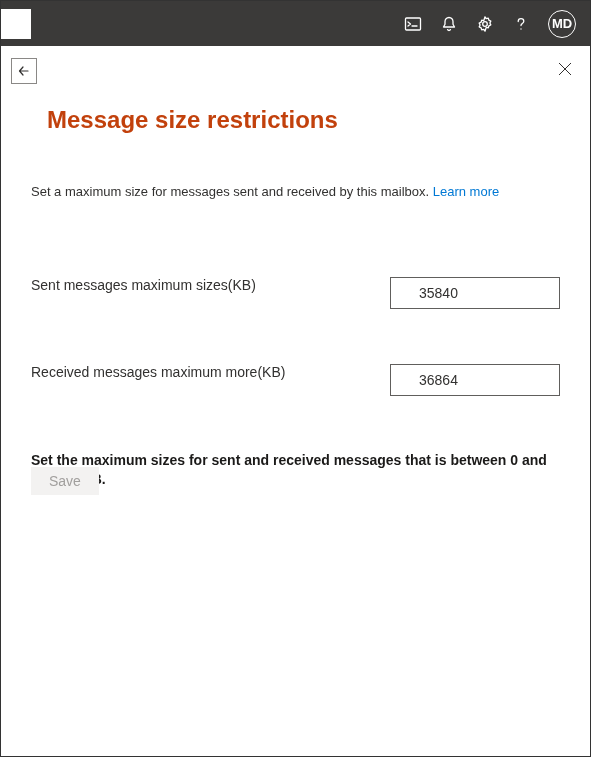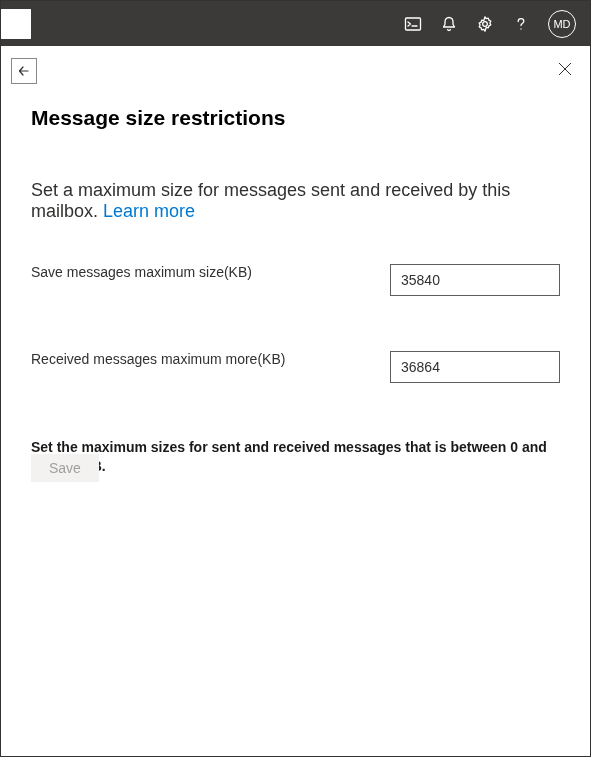--- a/index.html
+++ b/index.html
@@ -41,22 +41,22 @@
     }
     .avatar {
       width: 28px;
       height: 28px;
       border: 1.5px solid #fff;
       border-radius: 50%;
       display: flex;
       align-items: center;
       justify-content: center;
       color: #fff;
-      font-size: 11px;
-      font-weight: 400;
+      font-size: 13px;
+      font-weight: 700;
       cursor: pointer;
       text-align: right;
     }
     .panel {
       position: relative;
       padding: 0;
     }
     .back-button {
       position: absolute;
       top: 12px;
@@ -74,29 +74,29 @@
       position: absolute;
       top: 16px;
       right: 18px;
       cursor: pointer;
       color: #323130;
     }
     .content {
       padding: 60px 30px 20px 30px;
     }
     .page-title {
-      font-size: 21px;
+      font-size: 24px;
       font-weight: 700;
-      color: #000000;
-      margin: 0 0 50px 0;
+      color: #c2410c;
+      margin: 0 0 50px 16px;
     }
     .intro-text {
-      font-size: 18px;
-      color: #323130;
-      margin-bottom: 42px;
+      font-size: 13px;
+      color: #323130;
+      margin-bottom: 78px;
     }
     .learn-more {
       color: #0078d4;
       text-decoration: none;
       cursor: pointer;
     }
     .field-row {
       display: flex;
       align-items: flex-start;
       margin-bottom: 55px;
@@ -104,21 +104,21 @@
     .field-label {
       flex: 1;
       font-size: 14px;
       color: #323130;
     }
     .field-input {
       width: 170px;
       height: 32px;
       border: 1px solid #605e5c;
       background: #fff;
-      padding: 0 10px;
+      padding: 0 28px;
       font-size: 14px;
       color: #323130;
       font-family: inherit;
       outline: none;
     }
     .constraint-text {
       font-size: 14px;
       font-weight: 700;
       color: #1b1a19;
       line-height: 1.35;
@@ -189,21 +189,21 @@
   </div>
 
   <div class="content">
     <h1 class="page-title">Message size restrictions</h1>
 
     <div class="intro-text">
       <span>Set a maximum size for messages sent and received by this mailbox. </span><a class="learn-more">Learn more</a>
     </div>
 
     <div class="field-row">
-      <div class="field-label">Save messages maximum size(KB)</div>
+      <div class="field-label">Sent messages maximum sizes(KB)</div>
       <input type="text" class="field-input" value="35840" style="">
     </div>
 
     <div class="field-row">
       <div class="field-label">Received messages maximum more(KB)</div>
       <input type="text" class="field-input" value="36864" style="">
     </div>
 
     <div class="constraint-text">Set the maximum sizes for sent and received messages that is between 0 and 153600 KB.</div>
   </div>

